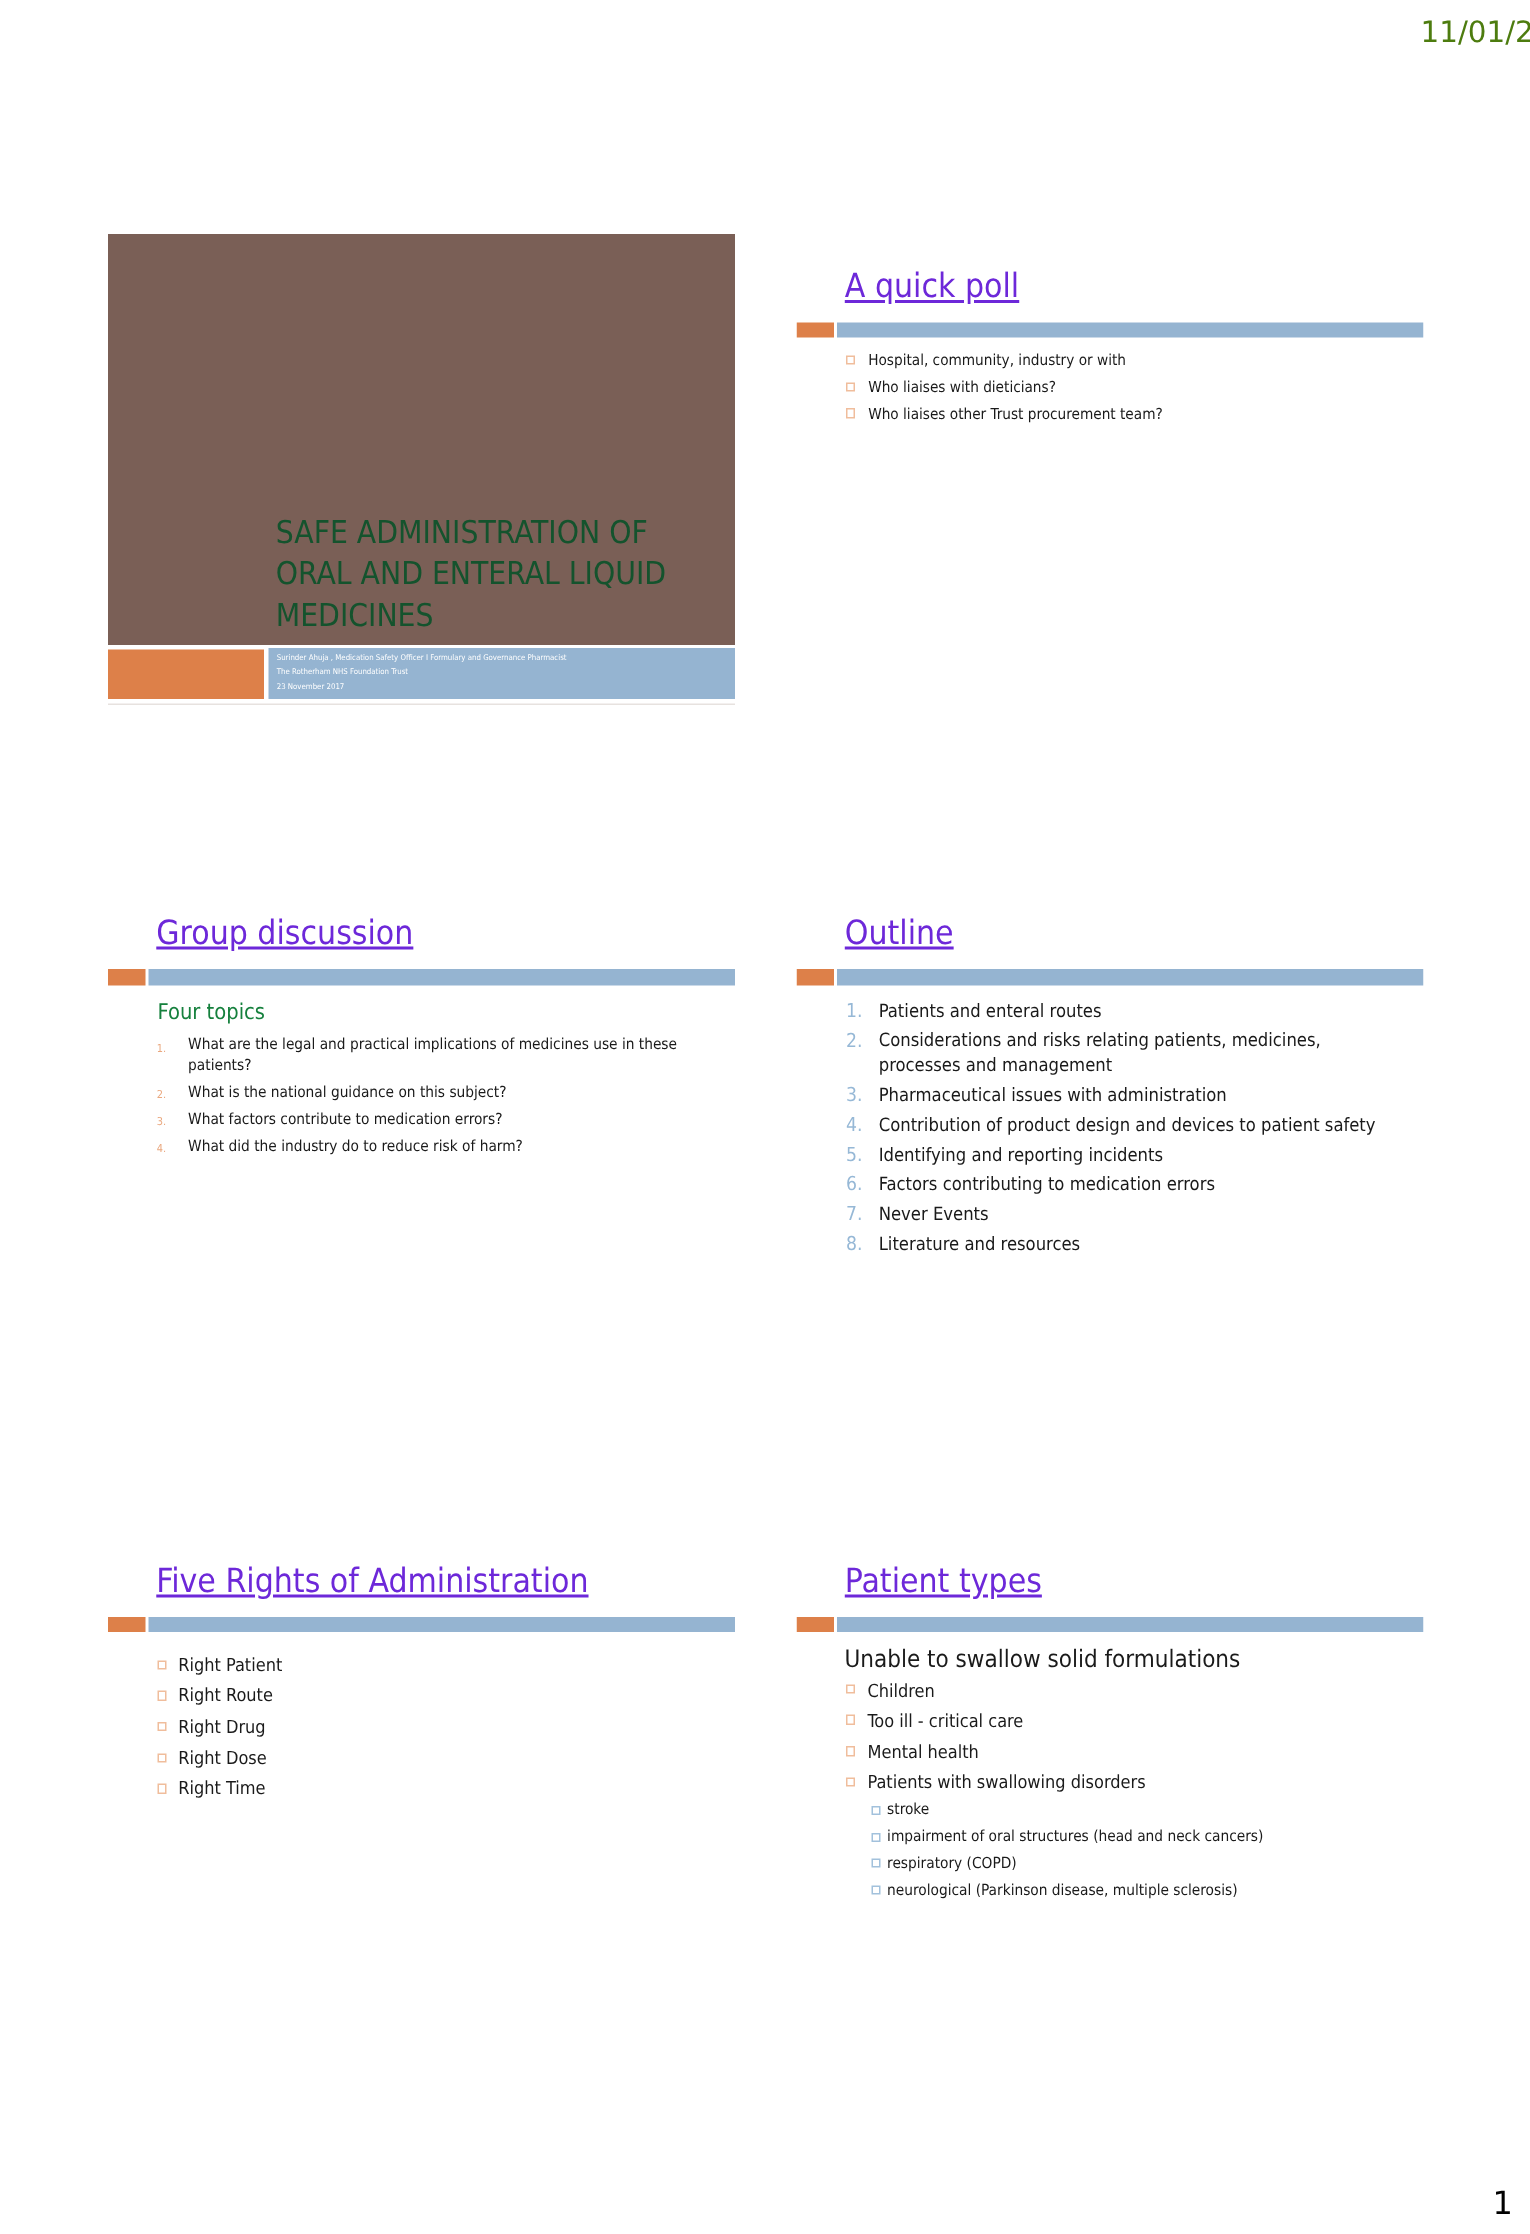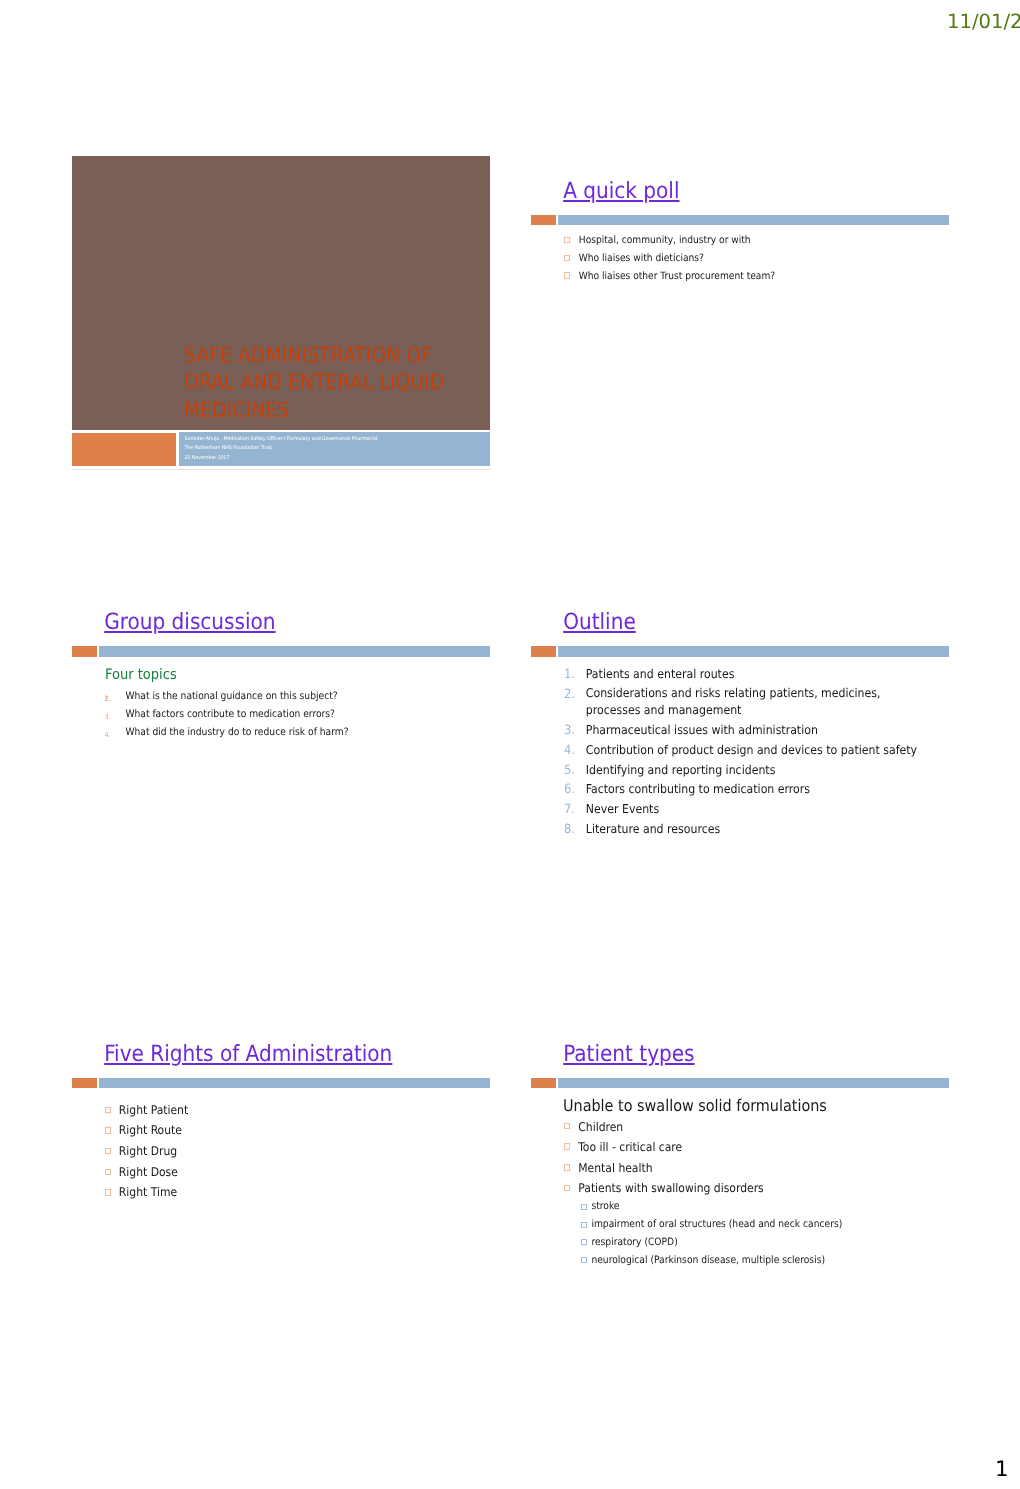--- a/index.html
+++ b/index.html
@@ -67,21 +67,21 @@
   .bl5 .lv1{font-size:12px;line-height:20.6px;padding-left:47.5px;}
   .bl5 .lv1 .sq{left:33.1px;top:6.2px;width:6.6px;height:6.6px;}
   .bl5 .lv2{font-size:10.2px;line-height:17.7px;padding-left:60.6px;}
   .bl5 .lv2 .sq{left:50.2px;top:5.5px;width:5.9px;height:5.9px;border-color:#a2c1dc;}
   .bl5 .lv2.first{margin-top:-0.6px;}
 
   
   .tslide-fill{position:absolute;left:0;top:0;right:0;height:274.5px;background:#7a5f56;}
   .tslide-title{position:absolute;left:112px;top:186.3px;width:300px;
       font-family:"DejaVu Sans",sans-serif;font-stretch:condensed;font-size:21px;line-height:27.5px;
-      color:#c2410c;white-space:nowrap;}
+      color:#14532d;white-space:nowrap;}
   .tslide-orange{position:absolute;left:0px;top:277.5px;width:104px;height:32.6px;background:#dd8049;}
   .tslide-blue{position:absolute;left:107.5px;top:276.5px;right:0px;height:34px;background:#95b4d1;}
   .tslide-sub{position:absolute;left:112.7px;top:279px;right:2px;
       font-family:"DejaVu Sans",sans-serif;font-stretch:condensed;font-size:5.2px;line-height:9.7px;color:#ffffff;}
 </style>
 </head>
 <body>
 
 <div class="page">
   <div class="hdr-date">11/01/2018</div>
@@ -124,20 +124,21 @@
   <div class="slide s2">
     <div class="sl-title">Group discussion</div>
     <div class="bar">
         <span class="bar-o"></span>
         <span class="bar-b"></span>
       </div>
     <div class="body bl2">
       <div class="gd-head">Four topics</div>
       <div class="li gd first">
           <span class="mk">1.</span>
+          <span class="tx">What are the legal and practical implications of medicines use in these patients?</span>
         </div>
       <div class="li gd">
           <span class="mk">2.</span>
           <span class="tx">What is the national guidance on this subject?</span>
         </div>
       <div class="li gd">
           <span class="mk">3.</span>
           <span class="tx">What factors contribute to medication errors?</span>
         </div>
       <div class="li gd">

